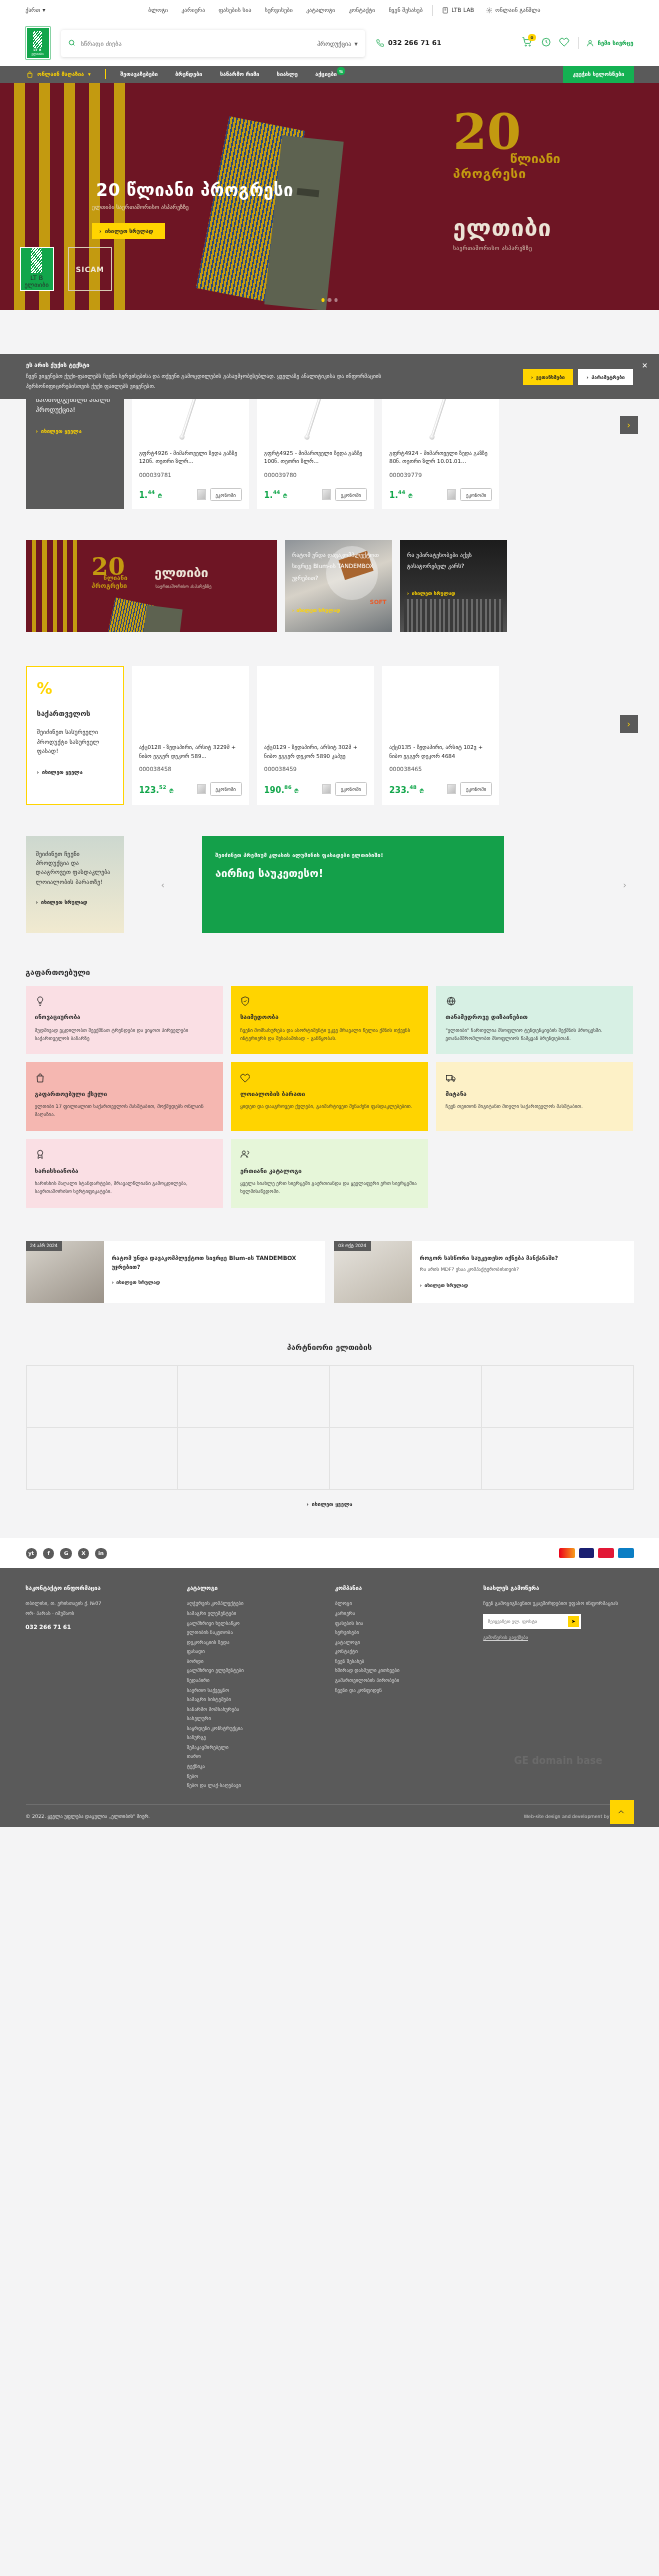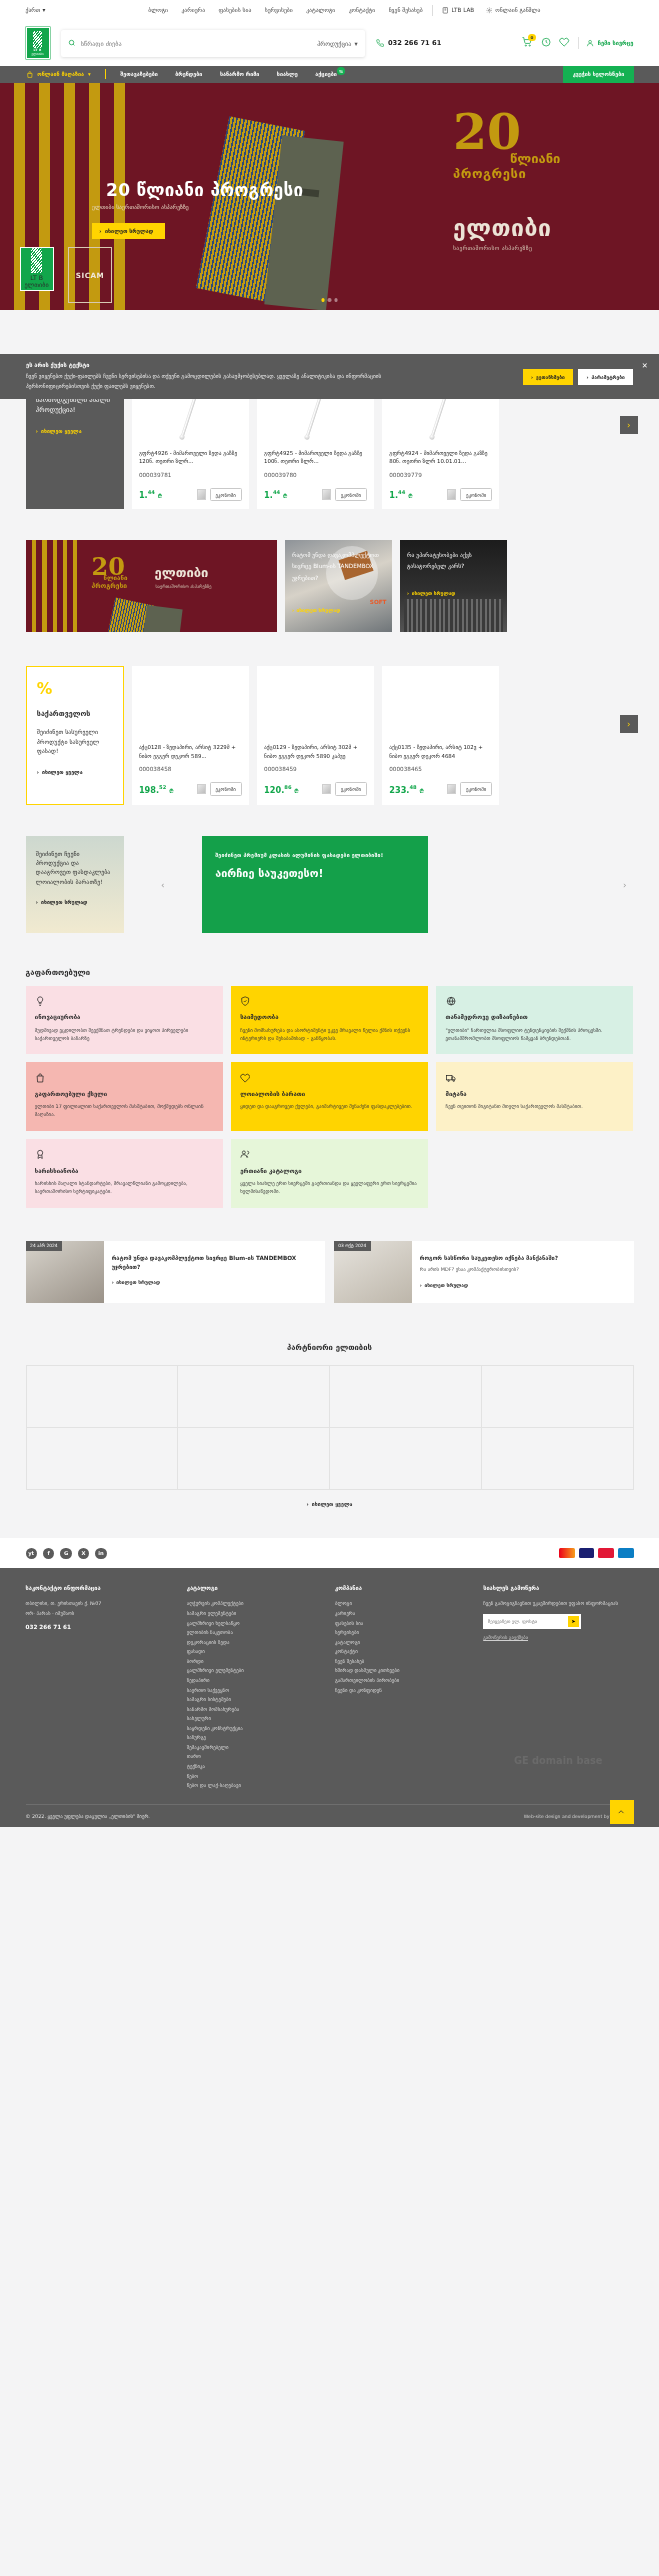--- a/index.html
+++ b/index.html
@@ -52,28 +52,28 @@
   .mainnav a{color:#fff;font-size:5.4px;font-weight:bold;text-decoration:none;margin-right:17.5px;position:relative;white-space:nowrap;}
   .pct{position:absolute;top:-4.1px;right:-8.2px;width:7.7px;height:7.7px;border-radius:50%;background:#14b152;
        color:#fff;font-size:4.1px;display:flex;align-items:center;justify-content:center;font-weight:bold;}
   .greenbtn{margin-left:auto;background:#14b152;height:17.5px;display:flex;align-items:center;padding:0 9.3px;
        color:#fff;font-size:5.4px;font-weight:bold;}
 
   
   .hero{height:227px;background:#6e1524;position:relative;overflow:hidden;}
   .hero .stripes{position:absolute;left:0;top:0;bottom:0;width:139px;
        background:repeating-linear-gradient(90deg,#6e1524 0 14.4px,#c39a10 14.4px 25px);}
-  .hero-title{position:absolute;left:106px;top:97px;font-size:17px;color:#fff;font-weight:bold;letter-spacing:0.3px;}
+  .hero-title{position:absolute;left:96px;top:97px;font-size:17px;color:#fff;font-weight:bold;letter-spacing:0.3px;}
   .hero-sub{position:absolute;left:92px;top:121px;font-size:5.7px;color:#e6d9c4;}
   .hero-cta{position:absolute;left:92px;top:140px;background:#ffd400;color:#222;font-size:5.4px;
        font-weight:bold;padding:5.2px 11.3px 5.2px 7.2px;display:flex;align-items:center;gap:3.6px;}
   .hero-logo{position:absolute;left:19.6px;top:164px;width:34px;height:44px;background:#12a64b;
        display:flex;flex-direction:column;align-items:center;justify-content:flex-end;padding-bottom:2.1px;border:1px solid #fff;}
   .hero-logo .bit{width:11.3px;height:25px;background:repeating-linear-gradient(-50deg,#12a64b 0 1px,#fff 1px 2.1px);border-radius:2.1px 2.1px 0 0;margin-bottom:1.5px;}
-  .hero-sicam{position:absolute;left:68px;top:164px;width:44px;height:56px;border:0.8px solid #d7c9b3;
+  .hero-sicam{position:absolute;left:68px;top:164px;width:44px;height:44px;border:0.8px solid #d7c9b3;
        display:flex;align-items:center;justify-content:center;color:#efe6d8;font-size:7.2px;font-weight:bold;letter-spacing:0.5px;}
   .hero-art{position:absolute;left:196px;top:29px;width:170px;height:206px;}
   .hero-art .panel1{position:absolute;left:15.5px;top:10.3px;width:77px;height:175px;
        background:repeating-linear-gradient(90deg,#2d4a7a 0 1.5px,#c39a10 1.5px 3.6px);transform:rotate(11deg);}
   .hero-art .panel2{position:absolute;left:77px;top:26px;width:62px;height:170px;background:#5d6250;transform:rotate(6deg);}
   .hero-art .clip{position:absolute;left:101px;top:77px;width:21.6px;height:7.2px;background:#3c3f33;transform:rotate(6deg);}
   .hero-right{position:absolute;right:36px;top:29px;width:170px;text-align:left;}
   .r20{font-family:"DejaVu Serif","Liberation Serif",serif;font-size:49px;color:#c39a10;line-height:.85;font-weight:bold;}
   .rw1{font-size:13px;color:#c39a10;font-weight:bold;margin-left:57px;margin-top:-3.1px;}
   .rw2{font-size:13px;color:#c39a10;font-weight:bold;letter-spacing:0.5px;}
@@ -150,21 +150,21 @@
   .promo-card.yellowbox{background:#fff;border:1.5px solid #ffd400;}
   .promo-card.yellowbox .pct-big{font-size:15.5px;color:#ffd400;font-weight:bold;}
   .promo-card.yellowbox h3{font-size:7.2px;margin-top:11.3px;font-weight:bold;}
   .promo-card.yellowbox p{font-size:6px;margin-top:9.3px;line-height:1.55;}
   .promo-card.yellowbox .more{color:#222;}
 
   
   .promo-card.soft{background:linear-gradient(180deg,#cdd8cf,#f1ead0);}
   .promo-card.soft p{font-size:6px;line-height:1.55;}
   .promo-card.soft .more{color:#222;}
-  .greencard{flex:none;width:226px;background:#14a04a;color:#fff;padding:14.4px 13.4px;}
+  .greencard{flex:none;width:302px;background:#14a04a;color:#fff;padding:14.4px 13.4px;}
   .greencard .small{font-size:5.2px;line-height:1.8;font-weight:bold;letter-spacing:0.2px;}
   .greencard .big{font-size:10.8px;font-weight:bold;margin-top:7.2px;line-height:1.35;}
 
   
   .sec-title{font-size:7.7px;font-weight:bold;margin-bottom:8.2px;}
   .adv-grid{display:grid;grid-template-columns:repeat(3,1fr);gap:8.2px;}
   .adv{padding:10.3px 9.3px 12.4px;min-height:61px;}
   .adv .ico{margin-bottom:6.2px;}
   .adv h4{font-size:6px;font-weight:bold;margin-bottom:5.2px;}
   .adv p{font-size:4.9px;line-height:1.65;color:#3a3a3a;}
@@ -492,34 +492,34 @@
             <span>იხილეთ ყველა</span>
           </div>
       </div>
 
       <div class="pcard">
         <div class="img"></div>
         <div class="body">
           <div class="name">აქც0128 - ზედაპირი, არსიტ 3229მ + ნიბო ეგგერ დეკორ 589...</div>
           <div class="sku">000038458</div>
           <div class="row">
-            <div class="price"><span>198.</span><sup>52</sup> <span class="l">₾</span></div>
+            <div class="price"><span>123.</span><sup>52</sup> <span class="l">₾</span></div>
             <div class="sw"></div>
             <div class="eco">ეკონომი</div>
           </div>
         </div>
       </div>
 
       <div class="pcard">
         <div class="img"></div>
         <div class="body">
           <div class="name">აქც0129 - ზედაპირი, არსიტ 302მ + ნიბო ეგგერ დეკორ 5890 კაპვე</div>
           <div class="sku">000038459</div>
           <div class="row">
-            <div class="price"><span>120.</span><sup>86</sup> <span class="l">₾</span></div>
+            <div class="price"><span>190.</span><sup>86</sup> <span class="l">₾</span></div>
             <div class="sw"></div>
             <div class="eco">ეკონომი</div>
           </div>
         </div>
       </div>
 
       <div class="pcard">
         <div class="img"></div>
         <div class="body">
           <div class="name">აქც0135 - ზედაპირი, არსიტ 102ვ + ნიბო ეგგერ დეკორ 4684</div>

